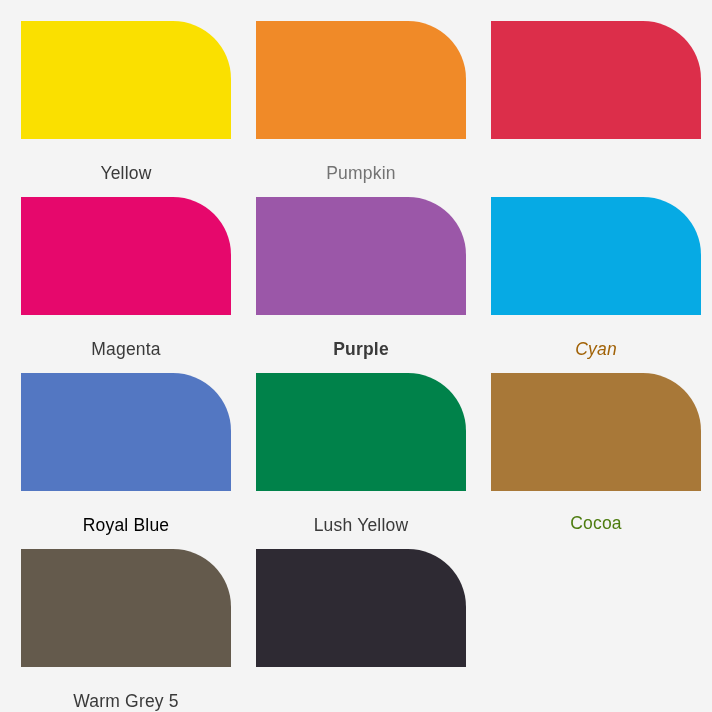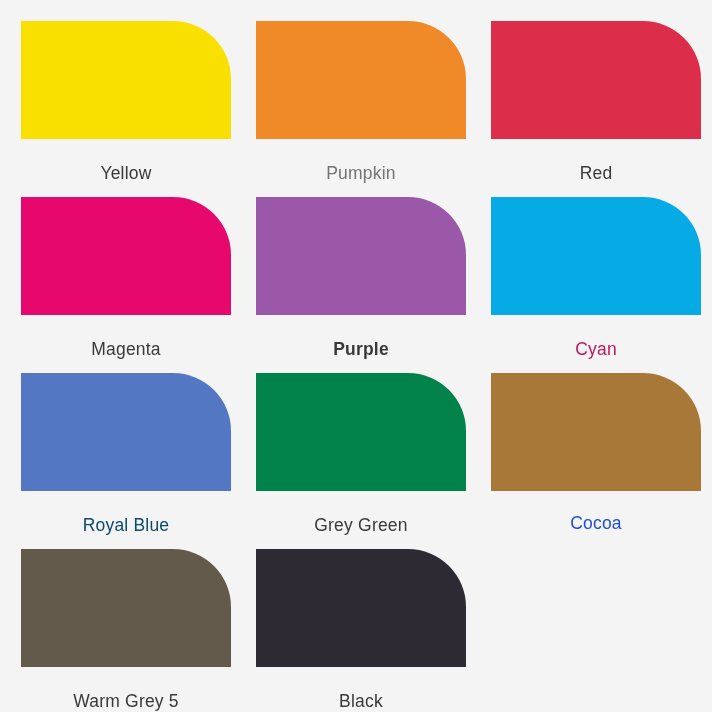--- a/index.html
+++ b/index.html
@@ -63,47 +63,45 @@
     <div class="swatch-cell">
       <div class="swatch-chip" style="background: rgb(250, 224, 0);"></div>
       <div class="swatch-label" style="color: rgb(58, 58, 58);">Yellow</div>
     </div>
     <div class="swatch-cell">
       <div class="swatch-chip" style="background: rgb(240, 138, 40);"></div>
       <div class="swatch-label" style="color: #737373;">Pumpkin</div>
     </div>
     <div class="swatch-cell">
       <div class="swatch-chip" style="background: rgb(220, 46, 74);"></div>
-      <div class="swatch-label" style="color: rgb(58, 58, 58);">Red</div>
     </div>
     <div class="swatch-cell">
       <div class="swatch-chip" style="background: rgb(230, 8, 108);"></div>
       <div class="swatch-label" style="color: rgb(58, 58, 58);">Magenta</div>
     </div>
     <div class="swatch-cell">
       <div class="swatch-chip" style="background: rgb(155, 87, 168);"></div>
       <div class="swatch-label" style="color: rgb(58, 58, 58); font-weight: bold;">Purple</div>
     </div>
     <div class="swatch-cell">
       <div class="swatch-chip" style="background: rgb(6, 170, 228);"></div>
-      <div class="swatch-label" style="color: #be185d;">Cyan</div>
+      <div class="swatch-label" style="color: #a16207; font-style: italic;">Cyan</div>
     </div>
     <div class="swatch-cell">
       <div class="swatch-chip" style="background: rgb(83, 119, 194);"></div>
-      <div class="swatch-label" style="color: #0c4a6e;">Royal Blue</div>
+      <div class="swatch-label" style="color: #000000;">Royal Blue</div>
     </div>
     <div class="swatch-cell">
       <div class="swatch-chip" style="background: rgb(0, 130, 74);"></div>
-      <div class="swatch-label" style="color: rgb(58, 58, 58);">Grey Green</div>
+      <div class="swatch-label" style="color: rgb(58, 58, 58);">Lush Yellow</div>
     </div>
     <div class="swatch-cell">
       <div class="swatch-chip" style="background: rgb(168, 120, 56);"></div>
-      <div class="swatch-label" style="color: #1d4ed8; margin-top: 24px;">Cocoa</div>
+      <div class="swatch-label" style="color: #4d7c0f; margin-top: 24px;">Cocoa</div>
     </div>
     <div class="swatch-cell">
       <div class="swatch-chip" style="background: rgb(100, 90, 76);"></div>
       <div class="swatch-label" style="color: rgb(58, 58, 58);">Warm Grey 5</div>
     </div>
     <div class="swatch-cell">
       <div class="swatch-chip" style="background: rgb(46, 42, 51);"></div>
-      <div class="swatch-label" style="color: rgb(58, 58, 58);">Black</div>
     </div>
   </div>
 
 </body></html>

